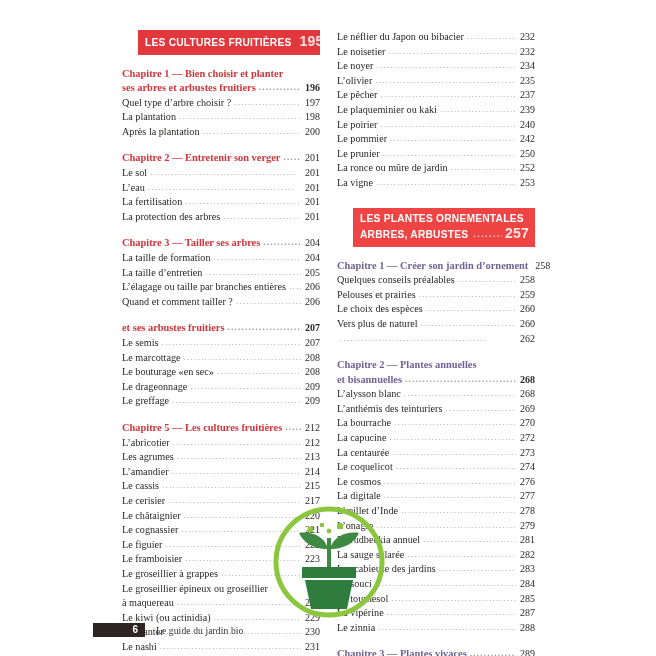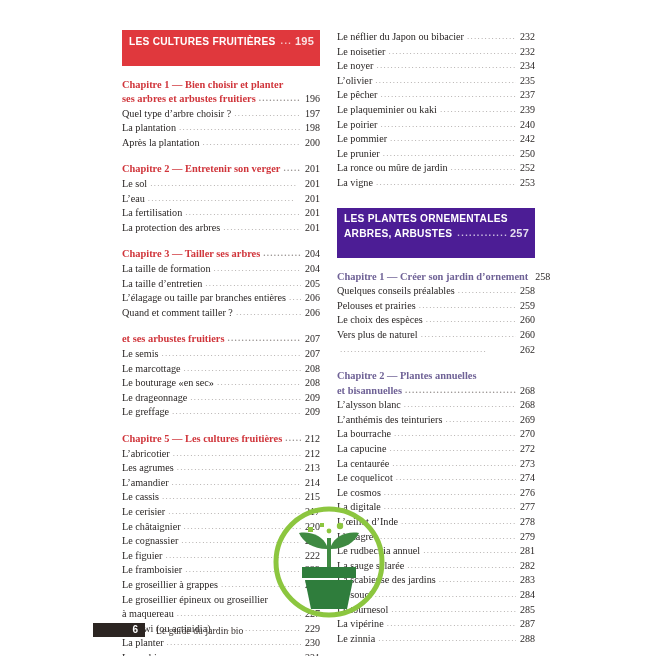--- a/index.html
+++ b/index.html
@@ -39,46 +39,47 @@
   .col-right { width: 198px; }
 
   
   .banner {
     color: #ffffff;
     font-family: "Liberation Sans", "DejaVu Sans", sans-serif;
     font-weight: bold;
     font-size: 10.2px;
     letter-spacing: 0.25px;
     line-height: 14.5px;
-    padding: 4px 6px 16px 7px;
+    padding: 4px 6px 4px 7px;
     display: block;
     box-sizing: border-box;
+    margin-left: 16px;
   }
   .banner-red { background: #e0383d; }
-  .banner-purple { background: #4c1d95; }
+  .banner-purple { background: #ef4444; }
   .banner-line {
     display: flex;
     align-items: baseline;
     white-space: nowrap;
   }
   .banner-line .b-title { flex: 0 0 auto; }
   .banner-line .b-dots {
     flex: 1 1 auto;
     overflow: hidden;
     white-space: nowrap;
     color: rgba(255,255,255,0.72);
     font-size: 9px;
     letter-spacing: 1.4px;
     margin: 0 3px 0 5px;
     transform: translateY(-1px);
   }
   .banner-line .b-page {
     flex: 0 0 auto;
     color: rgba(255,255,255,0.85);
-    font-size: 11px;
+    font-size: 14px;
     font-weight: bold;
   }
 
   
   .entry {
     display: flex;
     align-items: baseline;
     white-space: nowrap;
     font-size: 10.2px;
     line-height: 14.6px;
@@ -112,21 +113,21 @@
     font-size: 10.4px;
     align-items: center;
   }
   .entry.chap .e-page { color: #2b2726; font-weight: normal; }
   .entry.chap.purple { color: #6f6296; }
   .entry.chap-cont {
     color: #d0353b;
     font-weight: bold;
     font-size: 10.4px;
   }
-  .entry.chap-cont .e-page { color: #2b2726; font-weight: normal; }
+  .entry.chap-cont .e-page { color: #2b2726; font-weight: bold; }
   .entry.chap-cont.purple { color: #6f6296; }
 
   .entry.wrap-first .e-dots,
   .entry.wrap-first .e-page { visibility: hidden; }
 
   .spacer { height: 12px; }
   .spacer-lg { height: 17px; }
 
   
   .footer {

